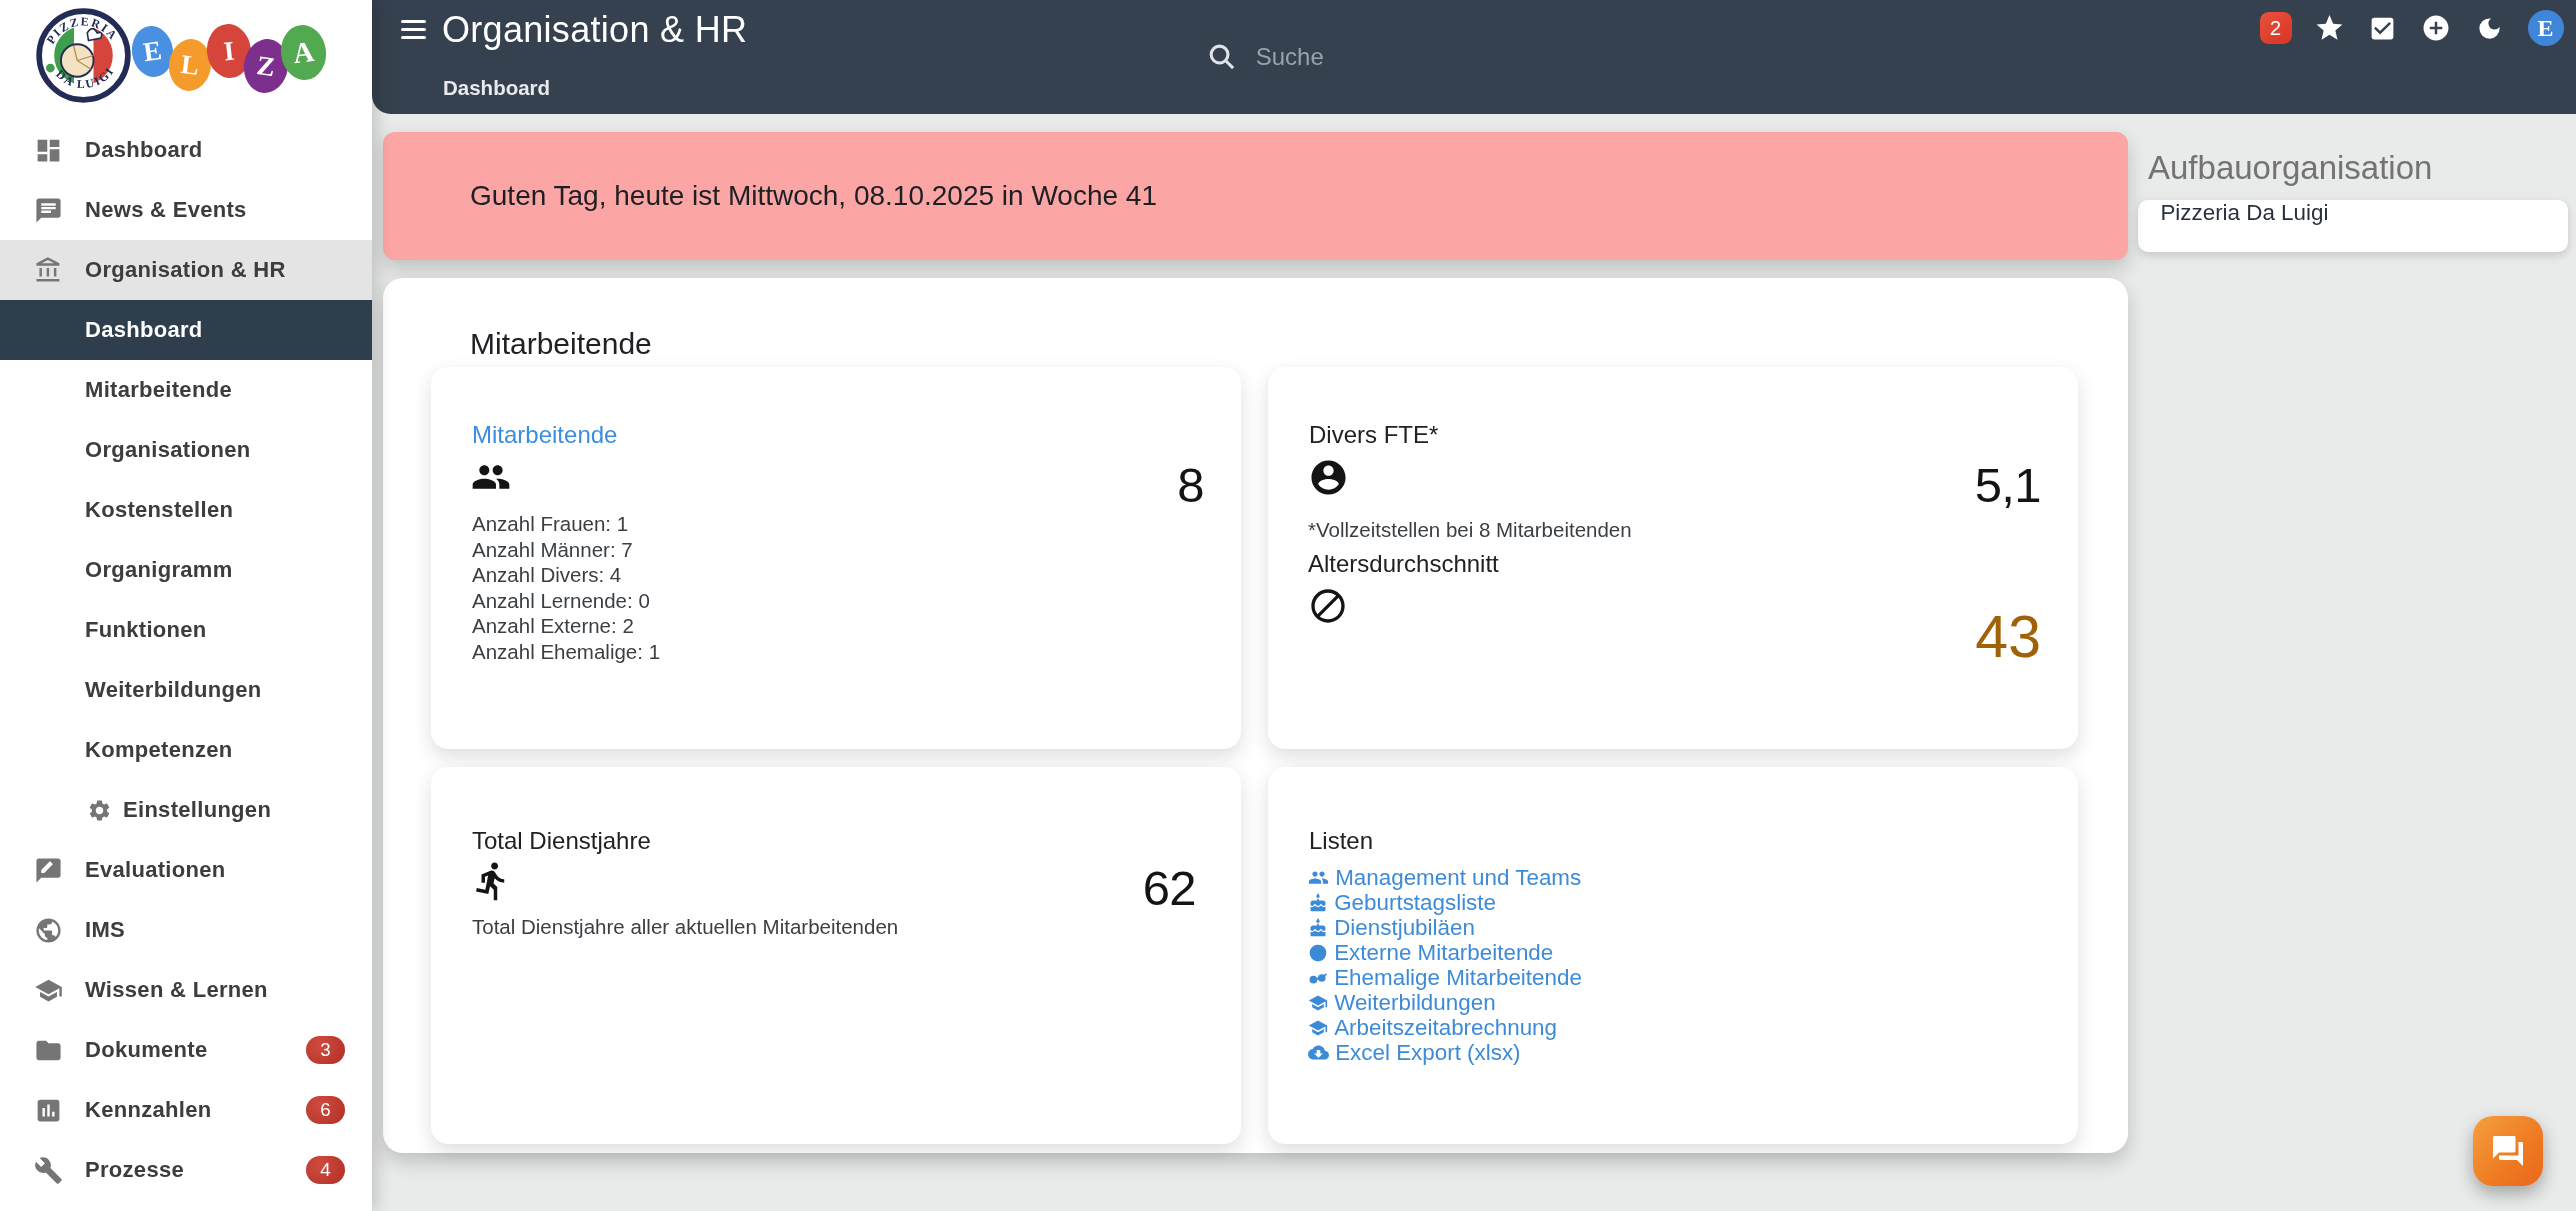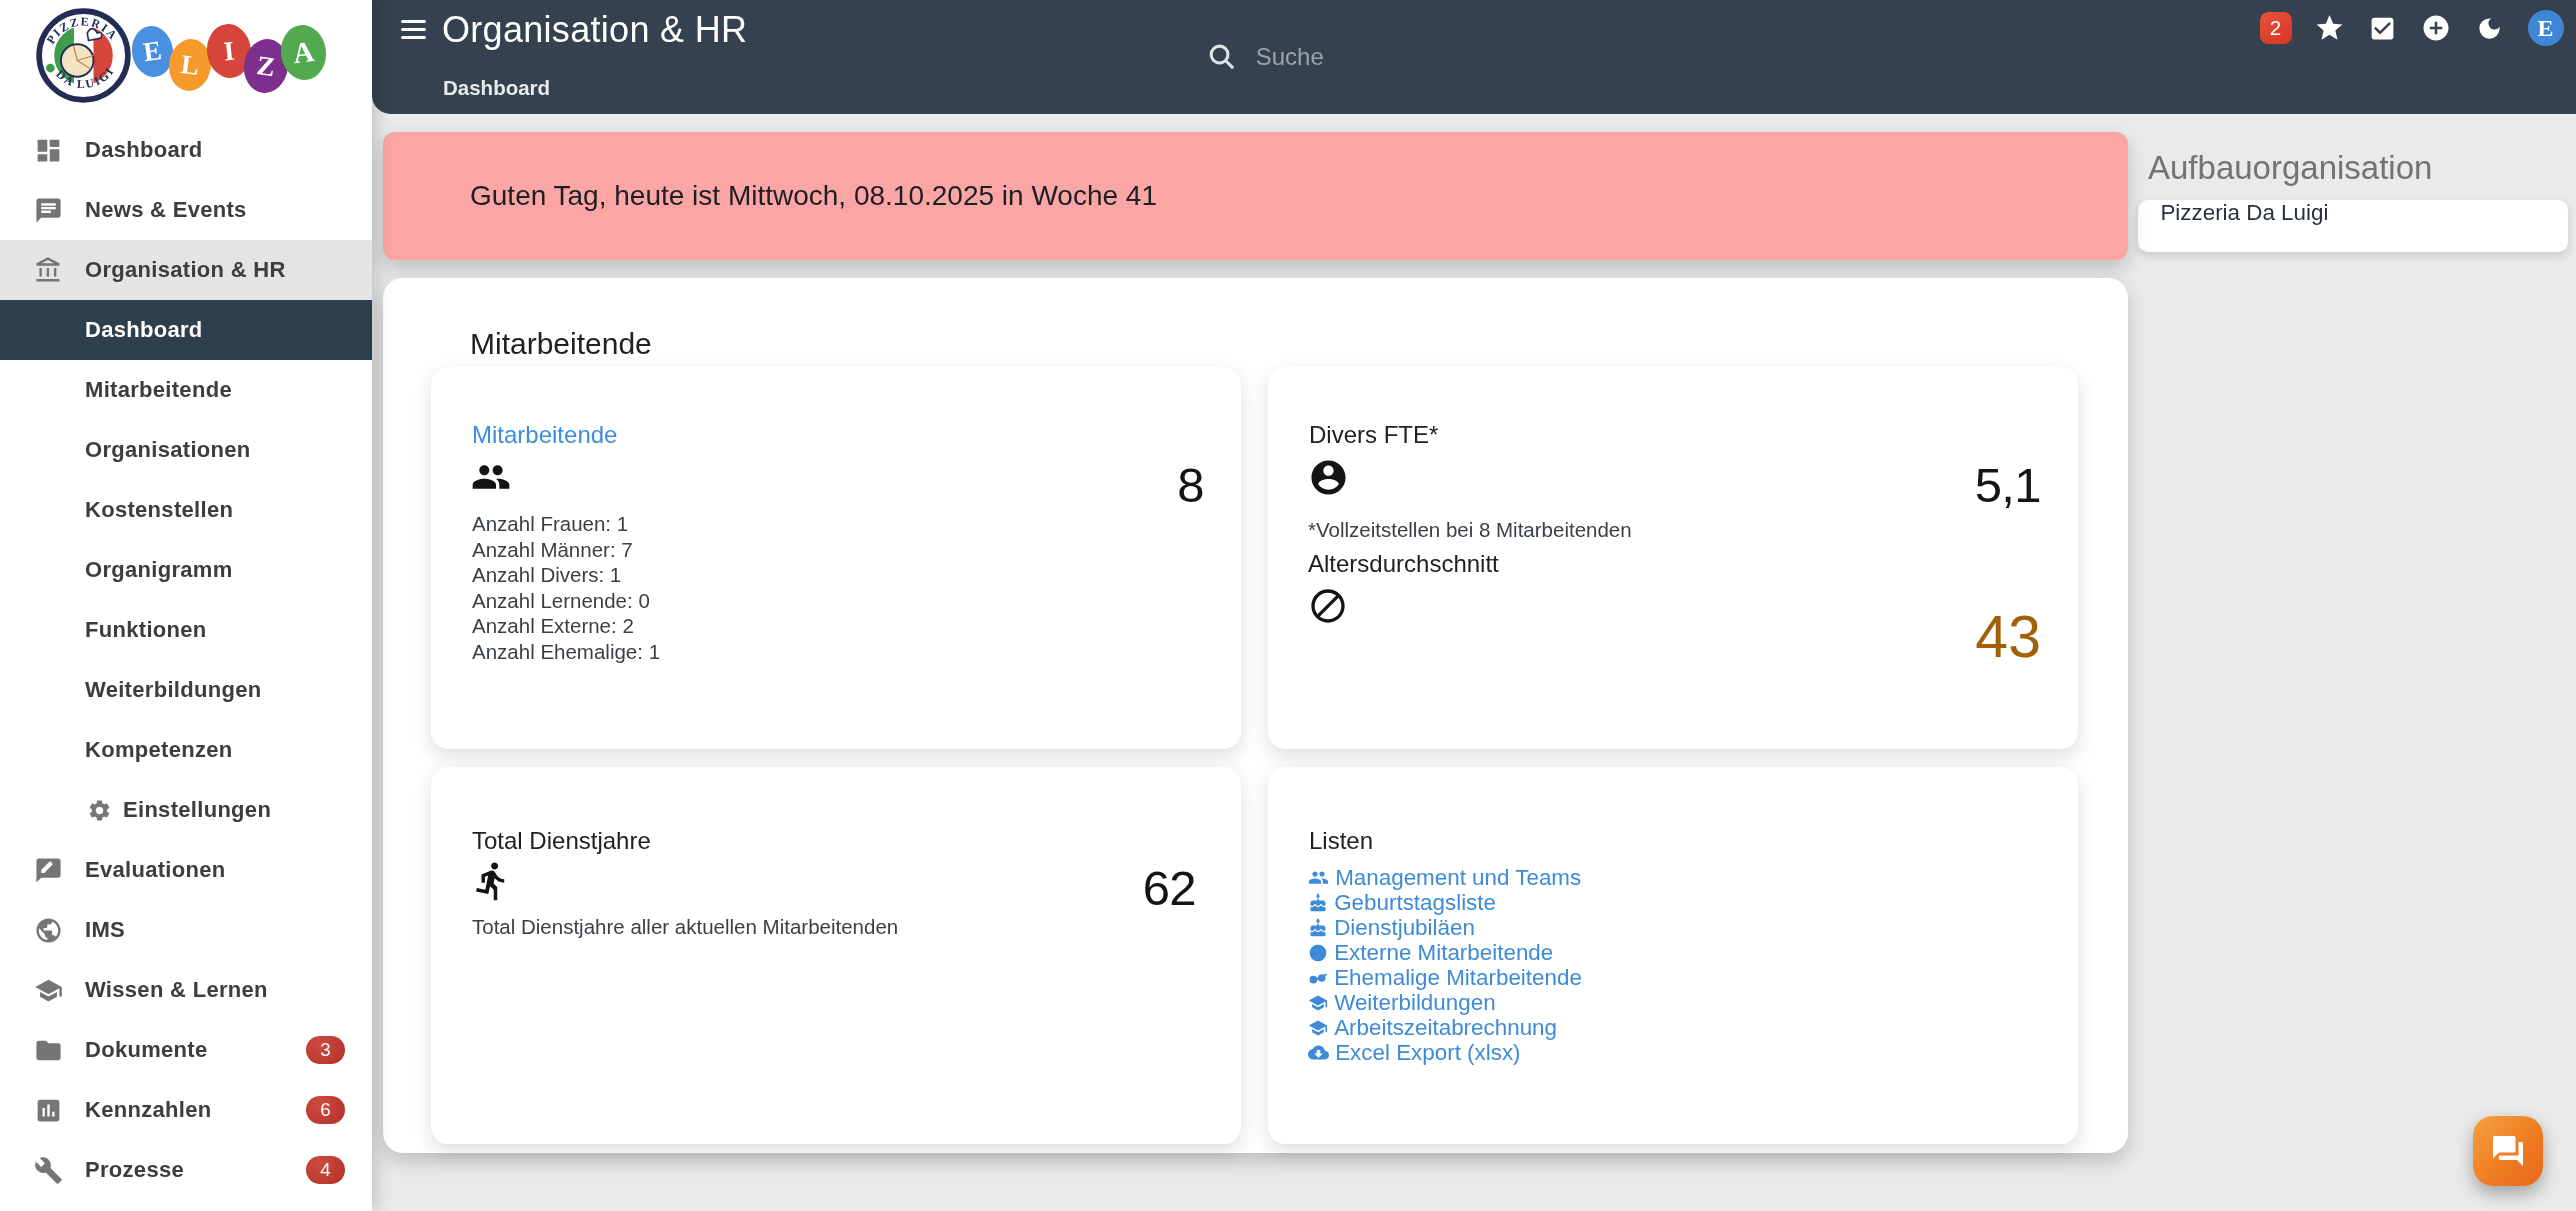--- a/index.html
+++ b/index.html
@@ -370,21 +370,21 @@
     <div class="card-title link">Mitarbeitende</div>
     <div class="card-icon">
       <svg width="40" height="40" viewBox="0 0 24 24">
           <path d="M16 11c1.66 0 2.99-1.34 2.99-3S17.66 5 16 5s-3 1.34-3 3 1.34 3 3 3zm-8 0c1.66 0 2.99-1.34 2.99-3S9.66 5 8 5 5 6.34 5 8s1.34 3 3 3zm0 2c-2.33 0-7 1.17-7 3.5V19h14v-2.5c0-2.33-4.67-3.5-7-3.5zm8 0c-.29 0-.62.02-.97.05 1.16.84 1.97 1.97 1.97 3.45V19h6v-2.5c0-2.33-4.67-3.5-7-3.5z"></path>
         </svg>
     </div>
     <div class="big-value">8</div>
     <div class="details">
       <div>Anzahl Frauen: 1</div>
       <div>Anzahl Männer: 7</div>
-      <div>Anzahl Divers: 1</div>
+      <div>Anzahl Divers: 4</div>
       <div>Anzahl Lernende: 0</div>
       <div>Anzahl Externe: 2</div>
       <div>Anzahl Ehemalige: 1</div>
     </div>
   </div>
 
   <div class="stat-card sc2">
     <div class="card-title">Divers FTE*</div>
     <div class="card-icon">
       <svg width="41" height="41" viewBox="0 0 24 24">

